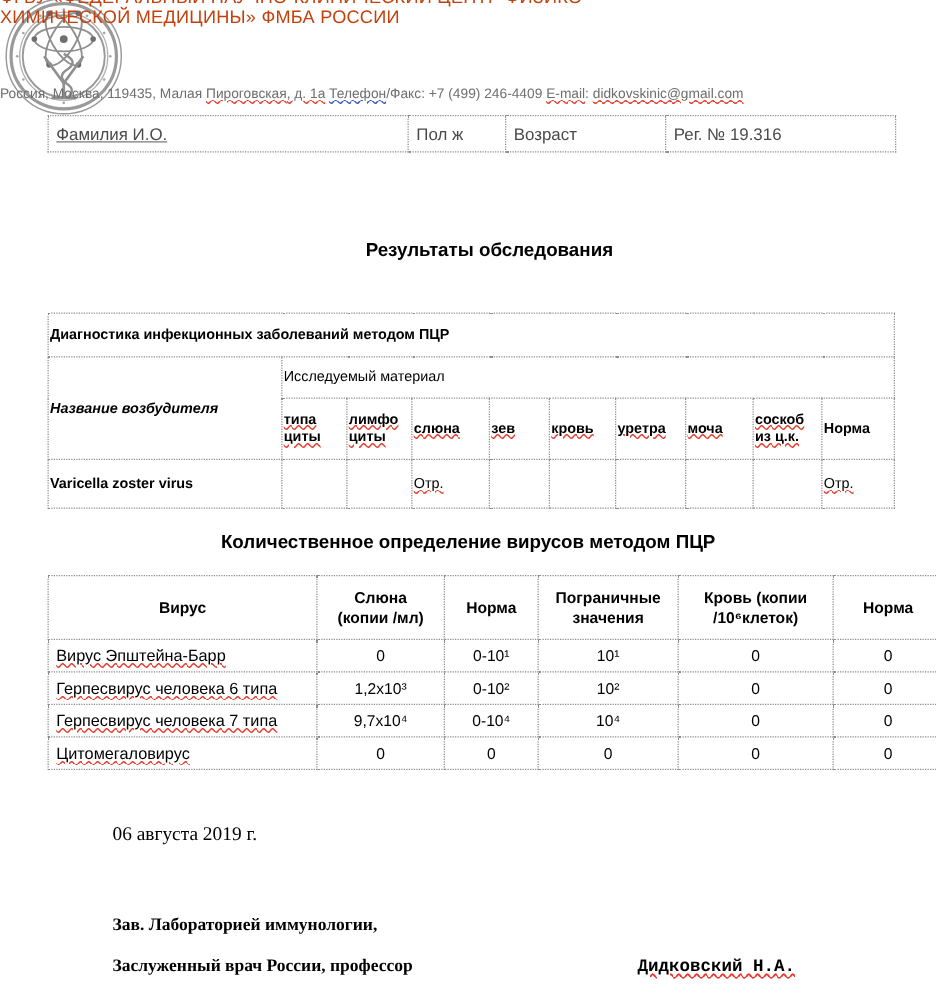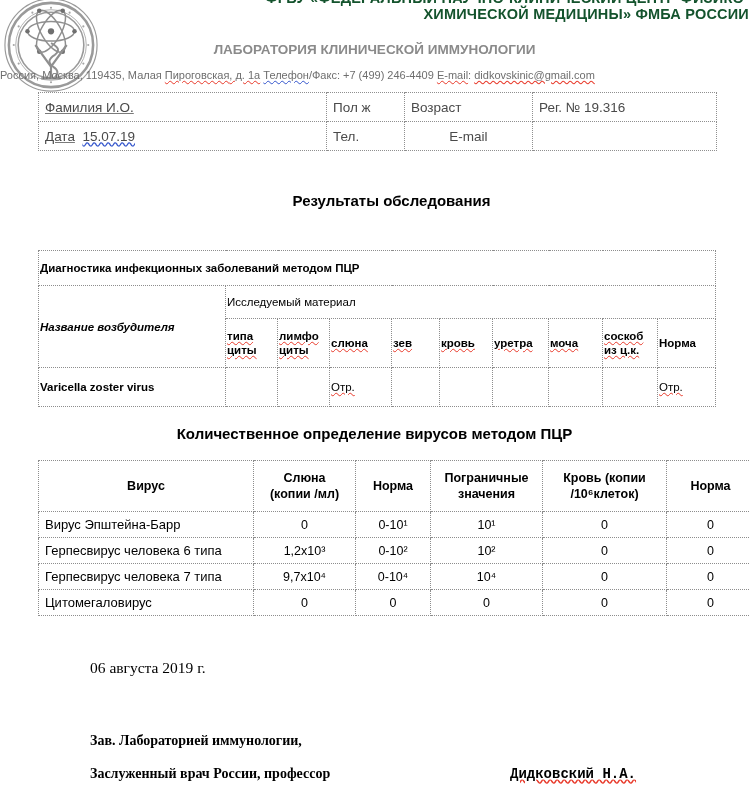--- a/index.html
+++ b/index.html
@@ -15,23 +15,23 @@
     font-family: "Liberation Sans", sans-serif;
     color: #000;
   }
 
   
   .doc-header {
     position: relative;
     height: 88px;
   }
   .org-line {
-    text-align: right;
-    font-weight: bold;
-    color: #14532d;
+    text-align: left;
+    font-weight: normal;
+    color: #c2410c;
     letter-spacing: .2px;
     line-height: 1.05;
   }
   .org-line-1 {
     position: absolute;
     top: -9px;
     left: 0; right: 0;
     font-size: 14.5px;
   }
   .org-line-2 {
@@ -206,20 +206,21 @@
   .quant-table .qrow {
     height: 26px;
   }
   .quant-table .qname {
     text-align: left;
     padding-left: 6px;
     font-size: 13px;
     font-weight: normal;
   }
   .quant-table .qname .wv {
+    text-decoration: underline;
     text-decoration-style: wavy;
     text-decoration-color: #e8392a;
     text-decoration-thickness: 1px;
   }
 
   
   .footer-date {
     position: absolute;
     left: 90px;
     top: 659px;
@@ -300,21 +301,20 @@
         <circle cx="17" cy="69" r="1.1"></circle>
           <circle cx="12" cy="50" r="1.1"></circle>
         <circle cx="17" cy="31" r="1.1"></circle>
           <circle cx="31" cy="17" r="1.1"></circle>
       </g>
     </svg>
   </div>
 
   <div class="org-line org-line-1">ФГБУ «ФЕДЕРАЛЬНЫЙ НАУЧНО-КЛИНИЧЕСКИЙ ЦЕНТР ФИЗИКО-</div>
   <div class="org-line org-line-2">ХИМИЧЕСКОЙ МЕДИЦИНЫ» ФМБА РОССИИ</div>
-  <div class="lab-line">ЛАБОРАТОРИЯ КЛИНИЧЕСКОЙ ИММУНОЛОГИИ</div>
 
   <div class="addr-line">
     <span>Россия, Москва, 119435, Малая </span><span class="sp-red">Пироговская</span><span class="sp-red">, д. 1а</span> <span class="sp-blue">Телефон</span><span>/Факс: +7 (499) 246-4409 </span><span class="sp-red">E-mail</span><span>: </span><span class="mail-link">didkovskinic@gmail.com</span>
   </div>
 </div>
 
 <table class="patient-table">
   <colgroup>
     <col style="width:288px">
       <col style="width:78px">
@@ -322,29 +322,20 @@
       <col style="width:184px">
   </colgroup>
   <tbody>
     <tr>
       <td class="outer">
         <span class="p-underline">Фамилия И.О.</span>
       </td>
       <td class="outer">Пол ж</td>
       <td class="outer">Возраст</td>
       <td class="outer">Рег. № 19.316</td>
-    </tr>
-    <tr>
-      <td class="outer">
-        <span class="p-underline">Дата</span>&nbsp;
-        <span class="p-underline-wavy">15.07.19</span>
-      </td>
-      <td class="outer">Тел.</td>
-      <td class="outer cell-center">E-mail</td>
-      <td class="outer"></td>
     </tr>
   </tbody>
 </table>
 
 <div class="section-title" id="title-results">Результаты обследования</div>
 
 <table class="pcr-table">
   <colgroup>
     <col style="width:187px">
     <col style="width:52px">

